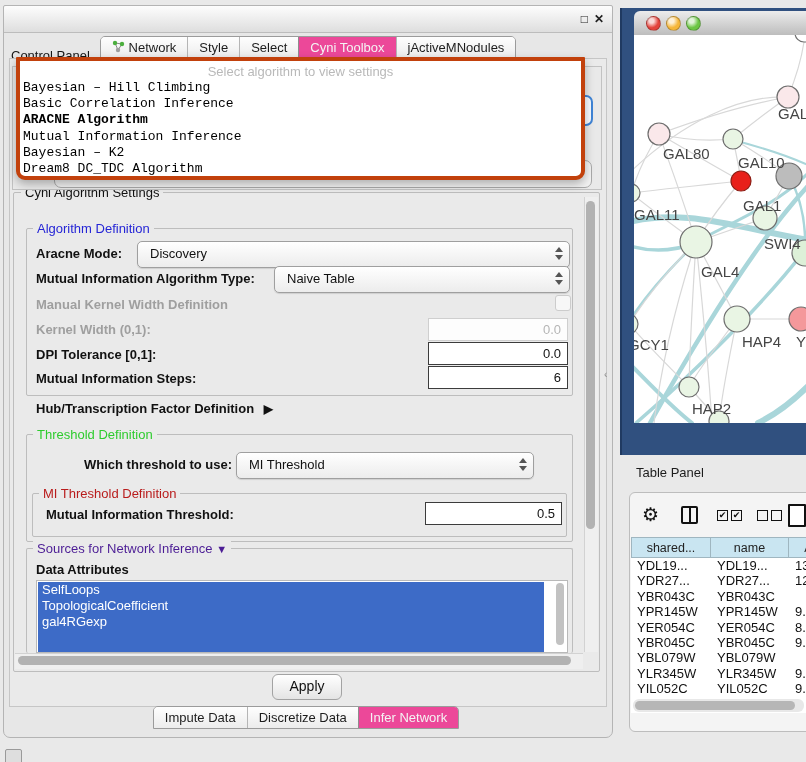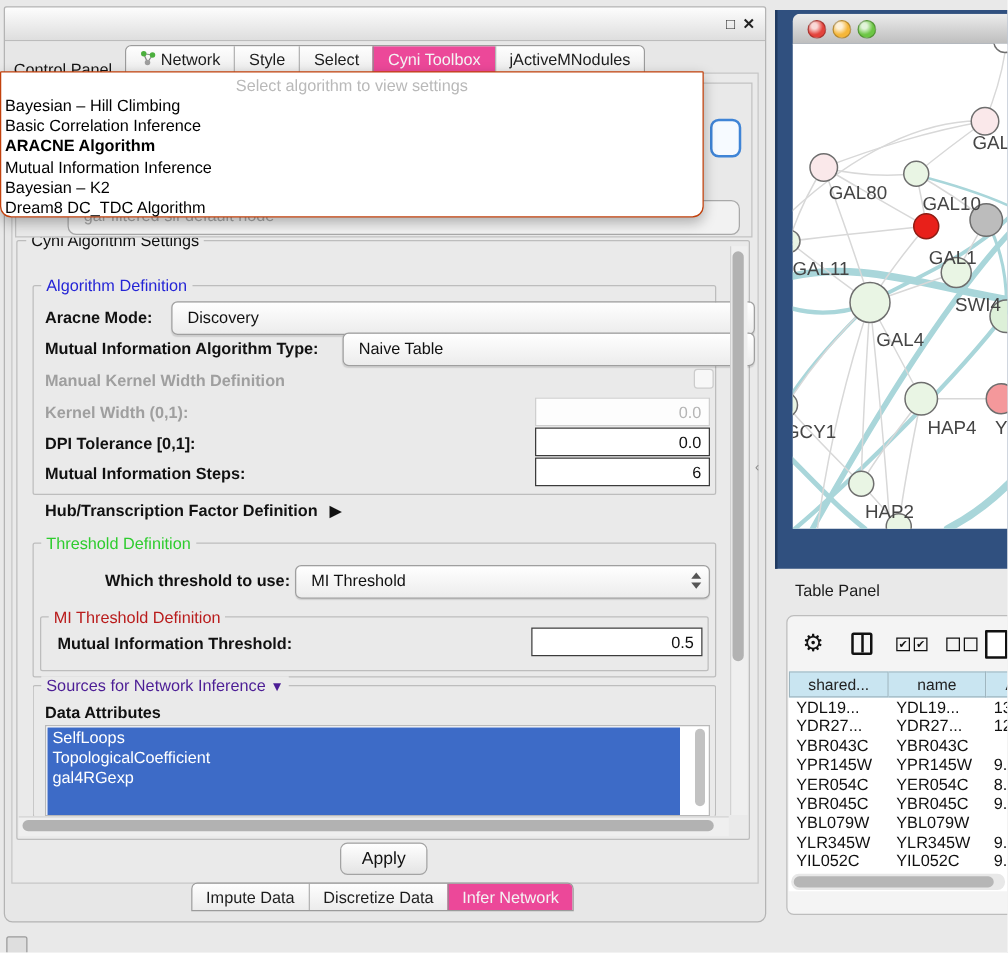--- a/index.html
+++ b/index.html
@@ -14,40 +14,40 @@
   .cp-title{left:7px;top:6px;font-size:13px;color:#161616;margin-top:36px;}
   .cp-btn{top:6px;font-size:12px;font-weight:bold;color:#222;cursor:default;}
   .tabrow{left:0;top:30px;right:0;height:23px;display:flex;justify-content:center;}
   .tabs{display:flex;border:1px solid #9b9b9b;border-radius:5px 5px 0 0;overflow:hidden;height:21px;}
   .tab{display:flex;align-items:center;gap:4px;padding:0 11px;font-size:13px;
     background:linear-gradient(#fefefe,#ececec);border-left:1px solid #b5b5b5;color:#1d1d1d;}
   .tab:first-child{border-left:none;}
   .tab.sel{background:#ec4899;color:#f4f4f4;border-left:1px solid #8d8d8d;}
   .inner-panel{left:5px;top:52px;width:596px;height:647px;background:#eaeaea;border:1px solid #c6c6c6;}
   
-  .dropdown{left:0;top:57px;width:561px;height:115px;background:#fff;border:1px solid #c2410c;
+  .dropdown{left:16px;top:57px;width:561px;height:115px;background:#fff;border:4px solid #c2410c;
     border-radius:1px 1px 9px 9px;box-shadow:0 4px 10px rgba(0,0,0,.28);z-index:60;}
   .dd-ph{text-align:center;color:#b9b9b9;font-size:13px;line-height:17px;margin-top:2px;}
-  .dd-item{font-size:13px;line-height:16.2px;padding-left:3px;color:#000;white-space:nowrap;}
+  .dd-item{font-size:13px;line-height:16.2px;padding-left:3px;color:#000;white-space:nowrap;font-family:Liberation Mono, monospace;}
   .dd-item.bold{font-weight:bold;}
   
   .behind-box{left:12px;top:66px;width:588px;height:122px;border:1px solid #c2c2c2;background:#e9e9e9;z-index:5;}
   .focus-btn{left:568px;top:95px;width:21px;height:27px;border:2px solid #3f84d6;border-radius:7px;
     background:#f6faff;z-index:6;}
   .bg-combo{left:54px;top:160px;width:536px;height:26px;border:1px solid #a9a9a9;border-radius:7px;
     background:#f2f2f2;z-index:6;overflow:hidden;}
   .bg-combo span{position:absolute;left:12px;top:4px;font-size:13px;color:#a9a9a9;white-space:nowrap;}
   
   .groupbox{border:1px solid #bdbdbd;border-radius:2px;background:transparent;}
   .gtitle{position:absolute;font-size:13px;background:#eaeaea;padding:0 4px;white-space:nowrap;z-index:4;}
   .settings-box{left:13px;top:192px;width:585px;height:478px;}
   .lbl{font-size:13px;font-weight:bold;color:#111;white-space:nowrap;}
   .lbl.dis{color:#9f9f9f;}
   .combo{background:linear-gradient(#ffffff,#ececec);border:1px solid #9f9f9f;border-radius:5px;
-    box-shadow:0 1px 1px rgba(0,0,0,.12);padding-left:34px;}
+    box-shadow:0 1px 1px rgba(0,0,0,.12);}
   .combo .val{position:absolute;left:12px;top:4px;font-size:13px;color:#111;white-space:nowrap;}
   .spin{position:absolute;right:7px;top:5px;width:7px;height:14px;}
   .tri-up{width:0;height:0;border-left:4px solid transparent;border-right:4px solid transparent;
     border-bottom:5px solid #555;margin-bottom:3px;}
   .tri-dn{width:0;height:0;border-left:4px solid transparent;border-right:4px solid transparent;
     border-top:5px solid #555;}
   .field{background:#fff;border:1px solid #3c3c3c;font-size:13px;text-align:right;padding:3px 6px 0 0;
     box-sizing:border-box;height:23px;}
   .field.dis{border:1px solid #cfcfcf;background:#fdfdfd;color:#b5b5b5;}
   .checkbox{width:14px;height:14px;border:1.5px solid #cccccc;border-radius:3px;background:#f7f7f7;}

